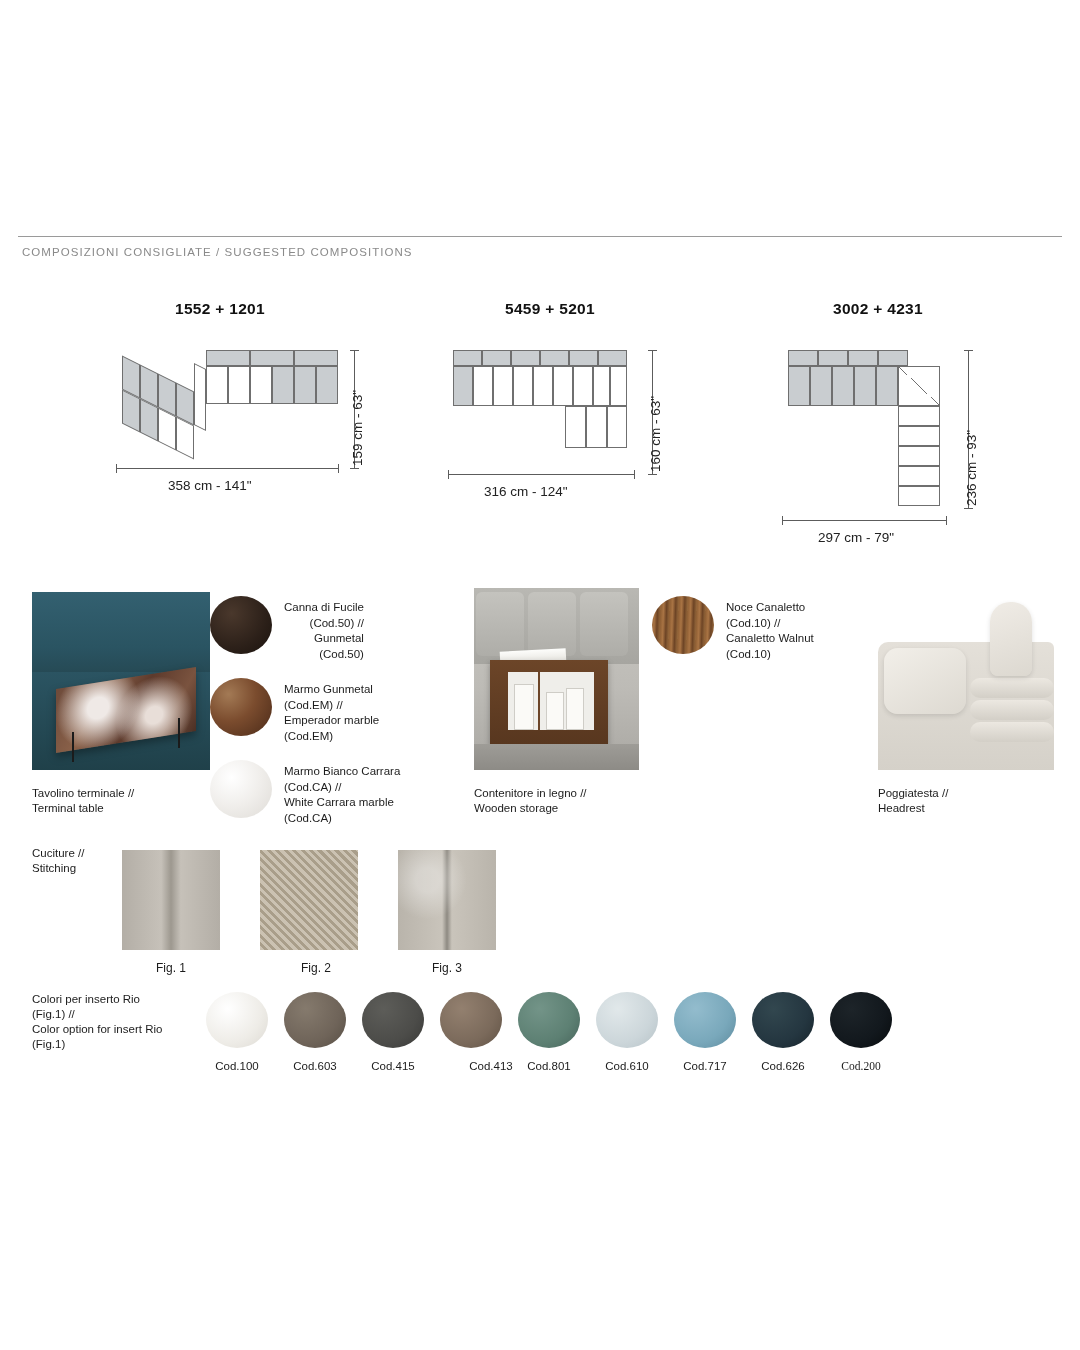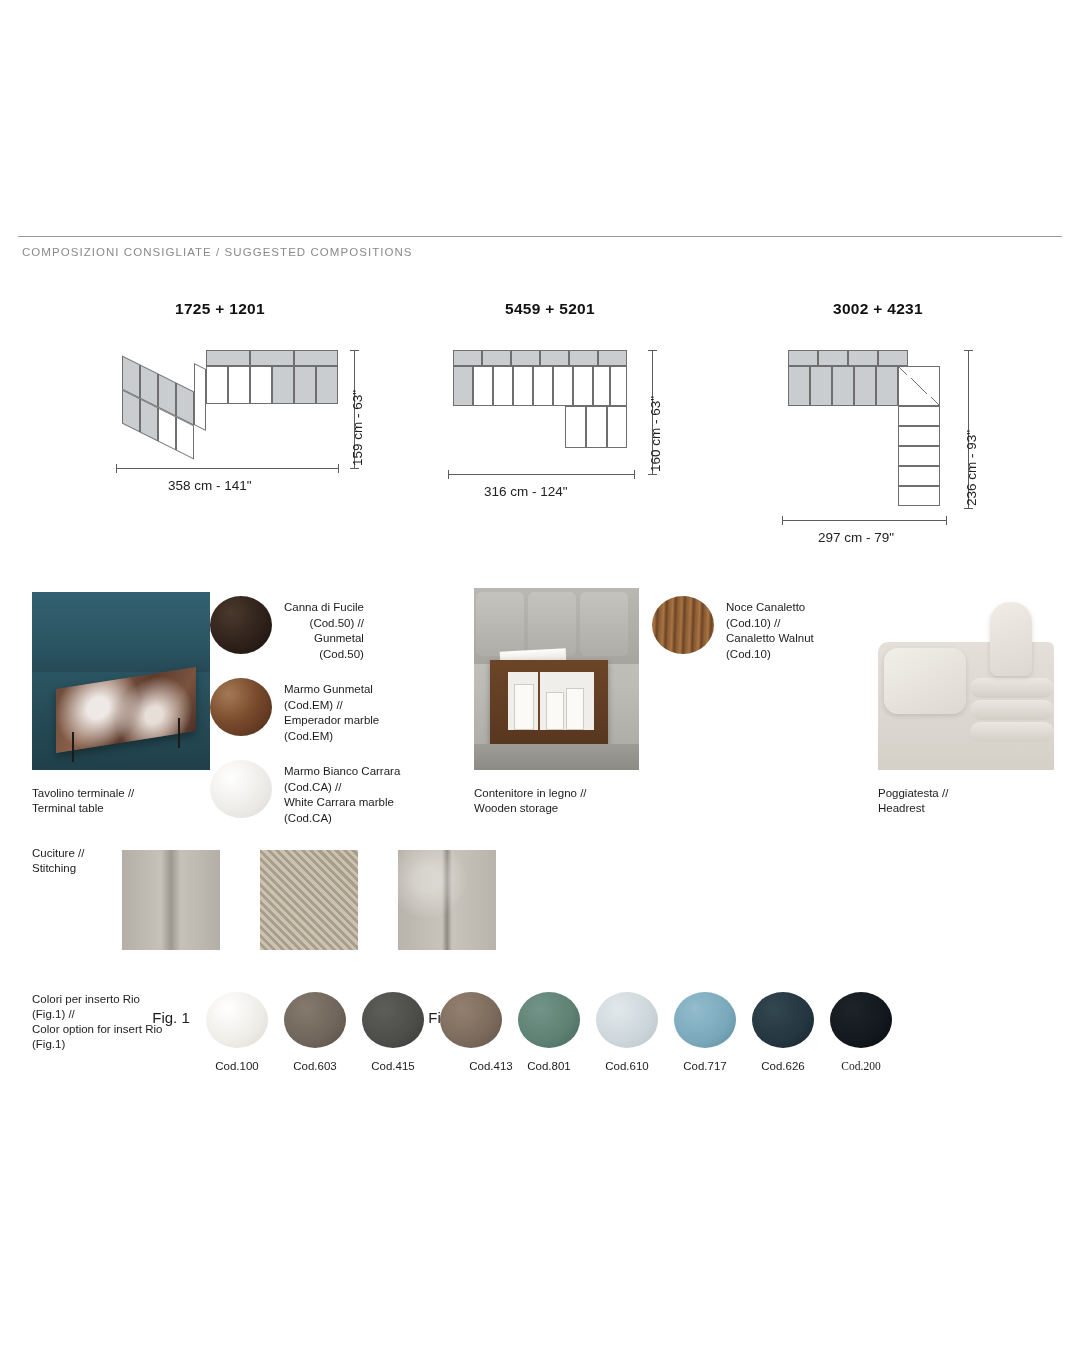--- a/index.html
+++ b/index.html
@@ -224,25 +224,24 @@
   
   .stitch-img {
     position: absolute;
     width: 98px;
     height: 100px;
     top: 850px;
   }
   .fig-cap {
     position: absolute;
     top: 961px;
-    font-size: 15px;
+    font-size: 12px;
     color: #1c1c1c;
     width: 98px;
     text-align: center;
-    margin-top: 48px;
   }
 
   
   .rio-sw {
     position: absolute;
     top: 992px;
     width: 62px;
     height: 56px;
     border-radius: 50%;
   }
@@ -255,21 +254,21 @@
     color: #1c1c1c;
   }
 </style>
 </head>
 <body>
 
 <div class="top-rule"></div>
 <div class="section-title">COMPOSIZIONI CONSIGLIATE / SUGGESTED COMPOSITIONS</div>
 
 <div class="comp comp1">
-  <div class="comp-title">1725 + 1201</div>
+  <div class="comp-title">1552 + 1201</div>
 
   <div class="diagram">
 
     <div class="seat grey" style="left:62px; top:56px; width:18px; height:34px; transform:skewY(26deg);"></div>
     <div class="seat grey" style="left:80px; top:65px; width:18px; height:34px; transform:skewY(26deg);"></div>
     <div class="seat" style="left:98px; top:74px; width:18px; height:34px; transform:skewY(26deg);"></div>
     <div class="seat" style="left:116px; top:83px; width:18px; height:34px; transform:skewY(26deg);"></div>
     <div class="seat grey" style="left:62px; top:22px; width:18px; height:34px; transform:skewY(26deg);"></div>
     <div class="seat grey" style="left:80px; top:31px; width:18px; height:34px; transform:skewY(26deg);"></div>
     <div class="seat grey" style="left:98px; top:40px; width:18px; height:34px; transform:skewY(26deg);"></div>

